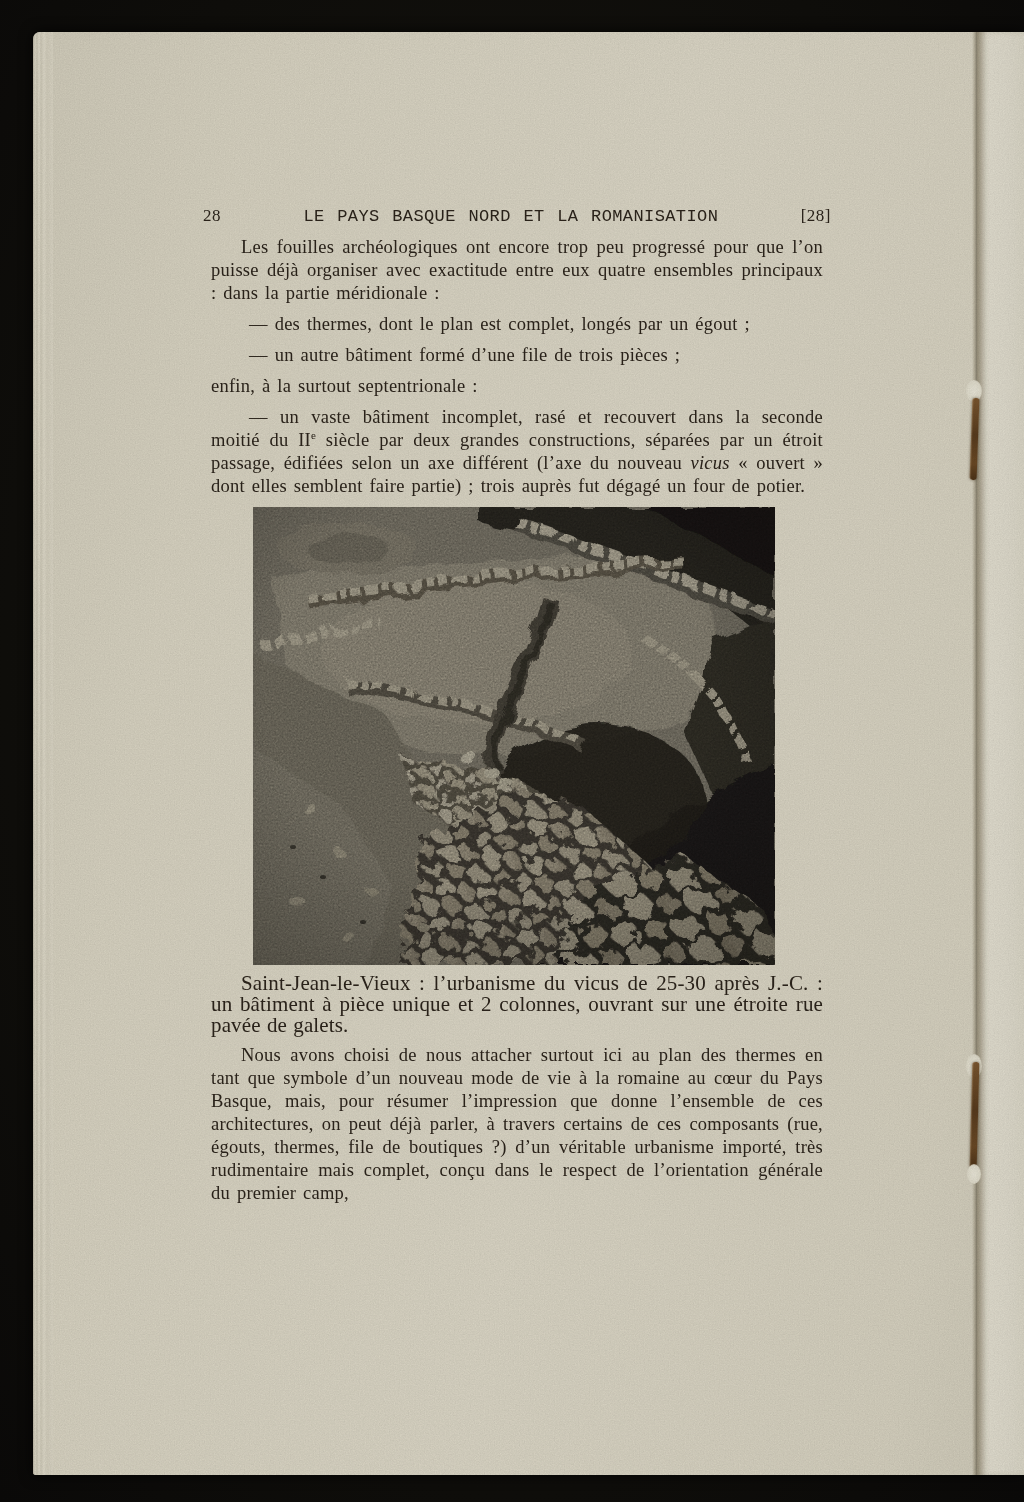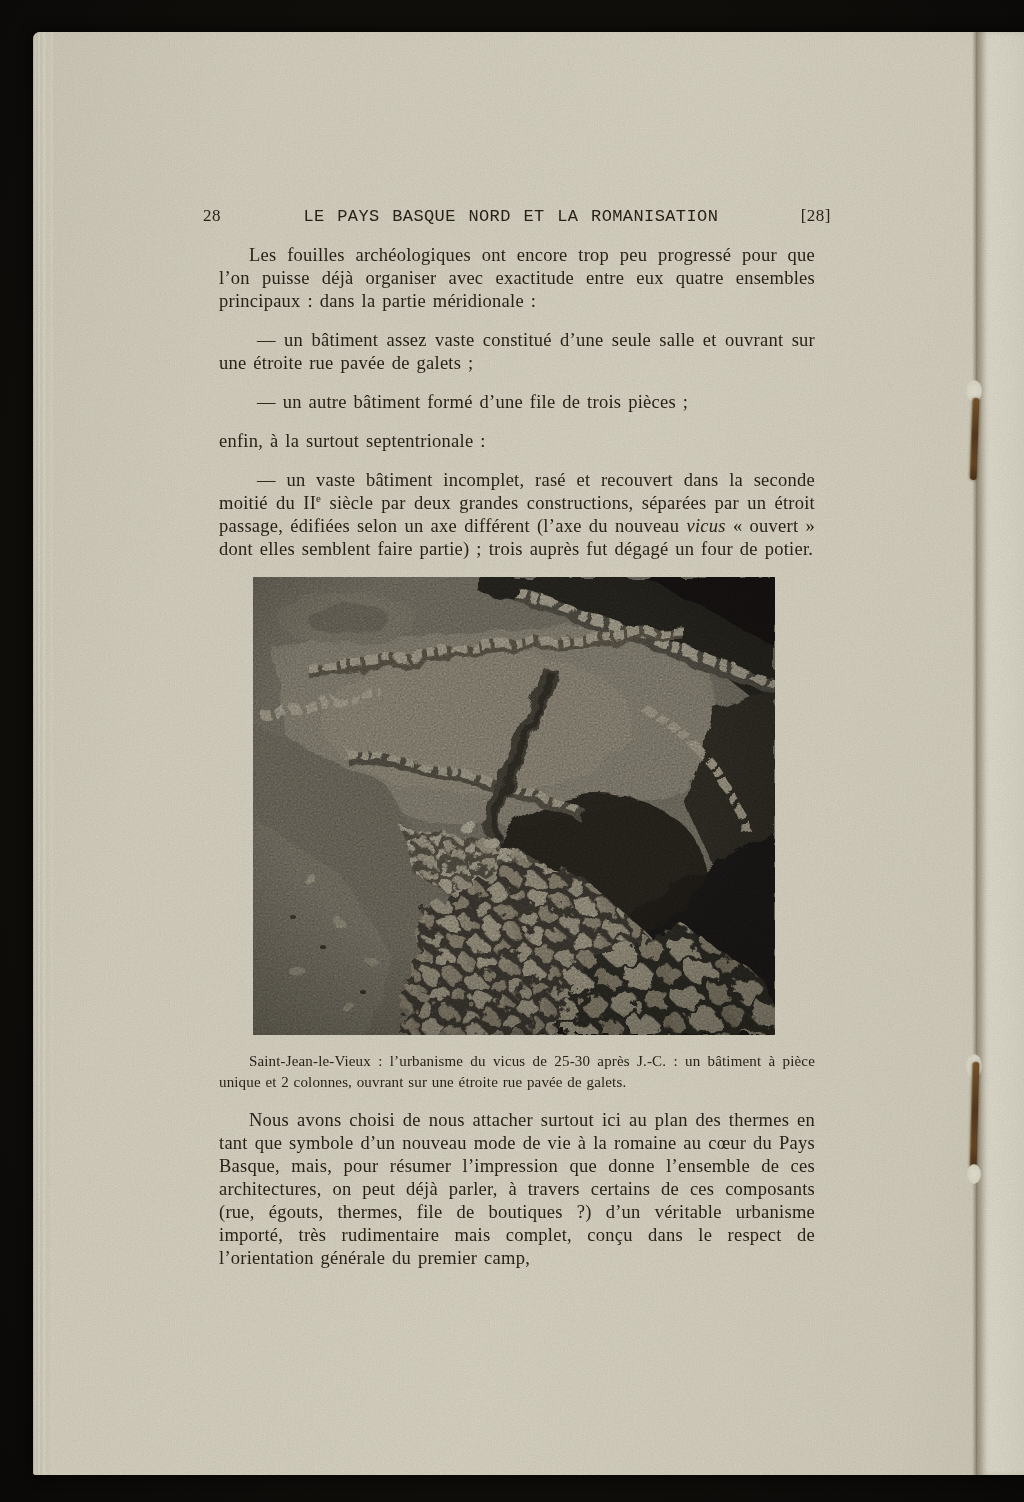--- a/index.html
+++ b/index.html
@@ -25,49 +25,49 @@
   .staple{position:absolute;width:7px;border-radius:3px;
     background:linear-gradient(180deg,#7d5830 0%,#5a3d1f 45%,#6d4b26 80%,#4e3418 100%);
     box-shadow:0 0 3px rgba(60,42,18,.65), inset 1px 0 1px rgba(255,235,200,.25);}
   
   .content{position:absolute;left:170px;top:172px;width:628px;color:#2d251c;
     font-size:18.5px;line-height:23px;text-align:justify;
     letter-spacing:.25px;word-spacing:2px;hyphens:auto;}
   .running-header{display:flex;justify-content:space-between;align-items:baseline;
     font-size:17px;line-height:23px;letter-spacing:.5px;text-align:left;}
   .running-header .rtitle{letter-spacing:.4px;font-family:Liberation Mono, monospace;}
-  .content p{margin:16px;}
+  .content p{margin:8px;}
   .p-indent{text-indent:30px;}
   .p-first{margin-top:35px;}
   .p-bullet{text-indent:38px;}
   .p-gap{margin-top:6px;}
   .photo-fig{margin:9px 0 0 50px;width:522px;height:458px;}
   .photo-fig svg{display:block;background:#8f8a7b;}
-  .caption{margin-top:14px;font-size:15px;line-height:21px;text-indent:30px;
+  .caption{margin-top:14px;font-size:21px;line-height:21px;text-indent:30px;
     letter-spacing:.15px;word-spacing:.8px;}
   .p-final{margin-top:25px;}
   sup{font-size:11px;line-height:0;vertical-align:super;}
   .grain{position:absolute;left:0;top:0;pointer-events:none;}
 </style>
 </head>
 <body>
 
 <div class="stage">
   <div class="page">
     <div class="edge-stack"></div>
 
     <div class="content">
       <div class="running-header">
         <span>28</span>
         <span class="rtitle">LE PAYS BASQUE NORD ET LA ROMANISATION</span>
         <span>[28]</span>
       </div>
 
       <p class="p-indent p-first">Les fouilles archéologiques ont encore trop peu progressé pour que l’on puisse déjà organiser avec exactitude entre eux quatre ensembles principaux : dans la partie méridionale :</p>
-      <p class="p-bullet">— un bâtiment assez vaste constitué d’une seule salle et ouvrant sur une étroite rue pavée de galets ;</p>
+      <p class="p-bullet">— des thermes, dont le plan est complet, longés par un égout ;</p>
       <p class="p-bullet">— un autre bâtiment formé d’une file de trois pièces ;</p>
       <p class="p-gap">enfin, à la surtout septentrionale :</p>
       <p class="p-bullet p-gap"><span>— un vaste bâtiment incomplet, rasé et recouvert dans la seconde moitié du II</span><sup>e</sup><span> siècle par deux grandes constructions, séparées par un étroit passage, édifiées selon un axe différent (l’axe du nouveau </span><i>vicus</i><span> « ouvert » dont elles semblent faire partie) ; trois auprès fut dégagé un four de potier.</span></p>
 
       <figure class="photo-fig">
         <svg width="522" height="458" viewBox="0 0 522 458">
           <defs>
             <filter id="ph-rough" x="-25%" y="-25%" width="150%" height="150%">
               <feTurbulence type="fractalNoise" baseFrequency="0.035" numOctaves="3" seed="8" result="n"></feTurbulence>
               <feDisplacementMap in="SourceGraphic" in2="n" scale="16"></feDisplacementMap>

